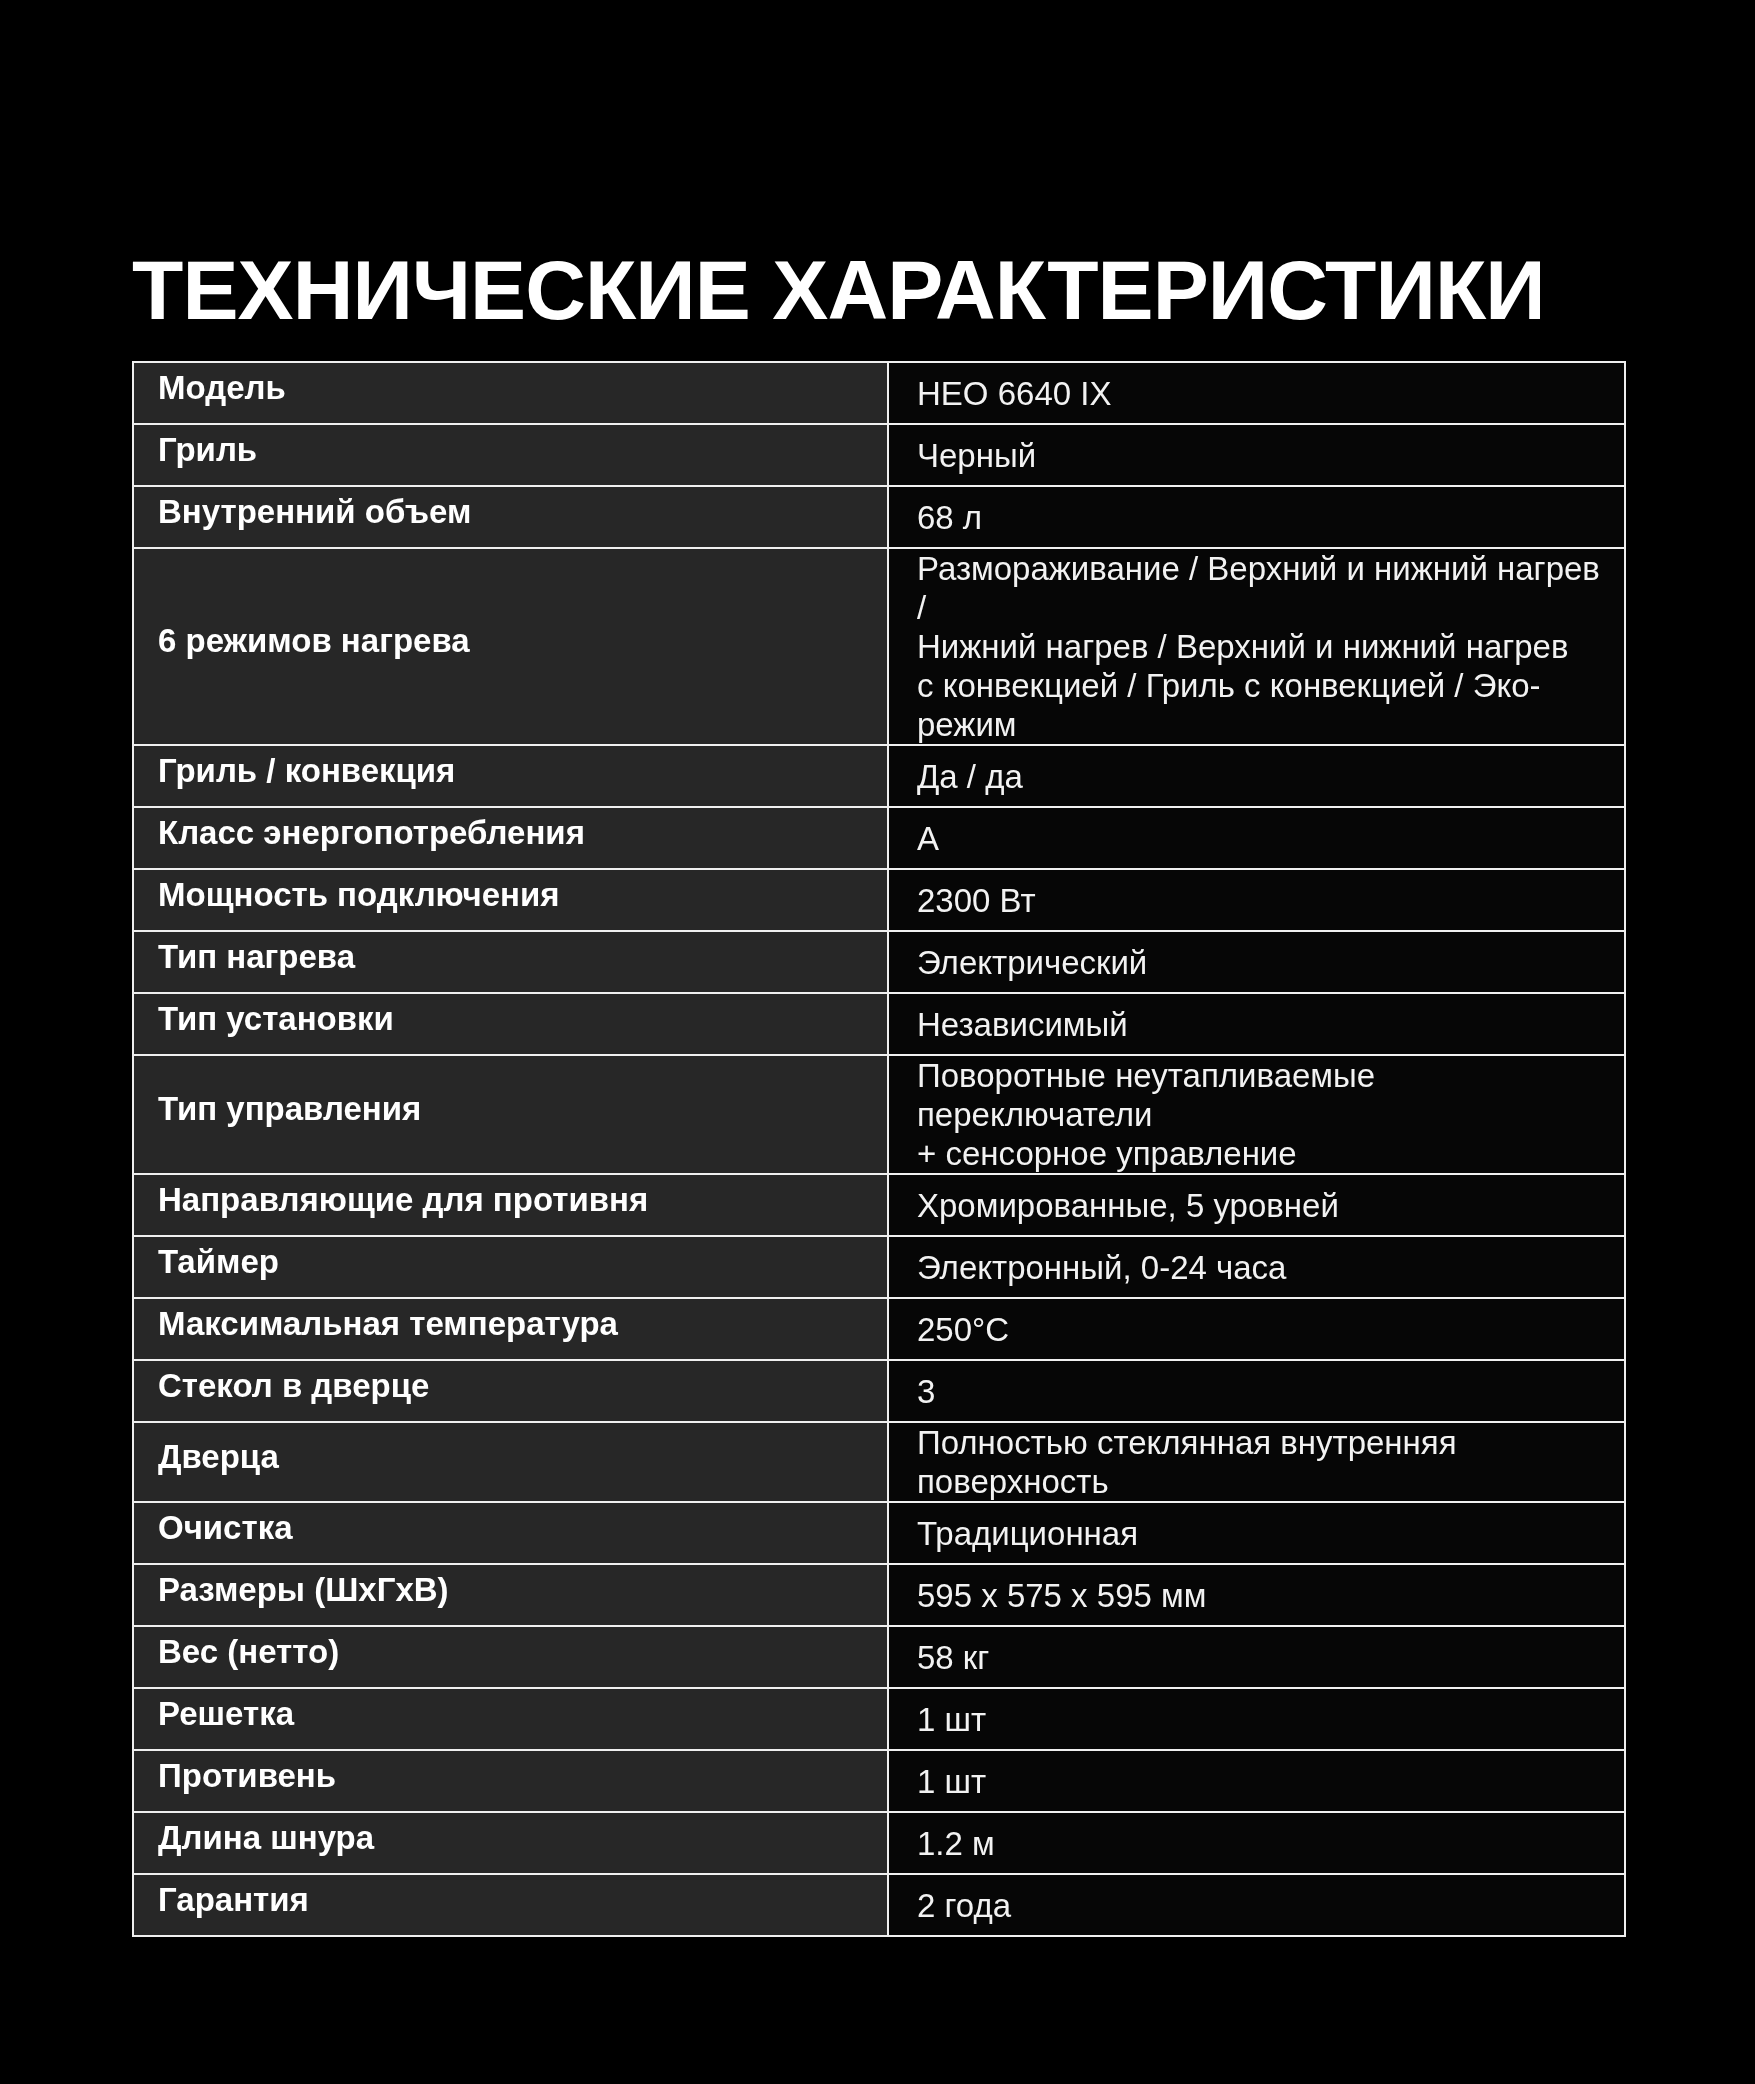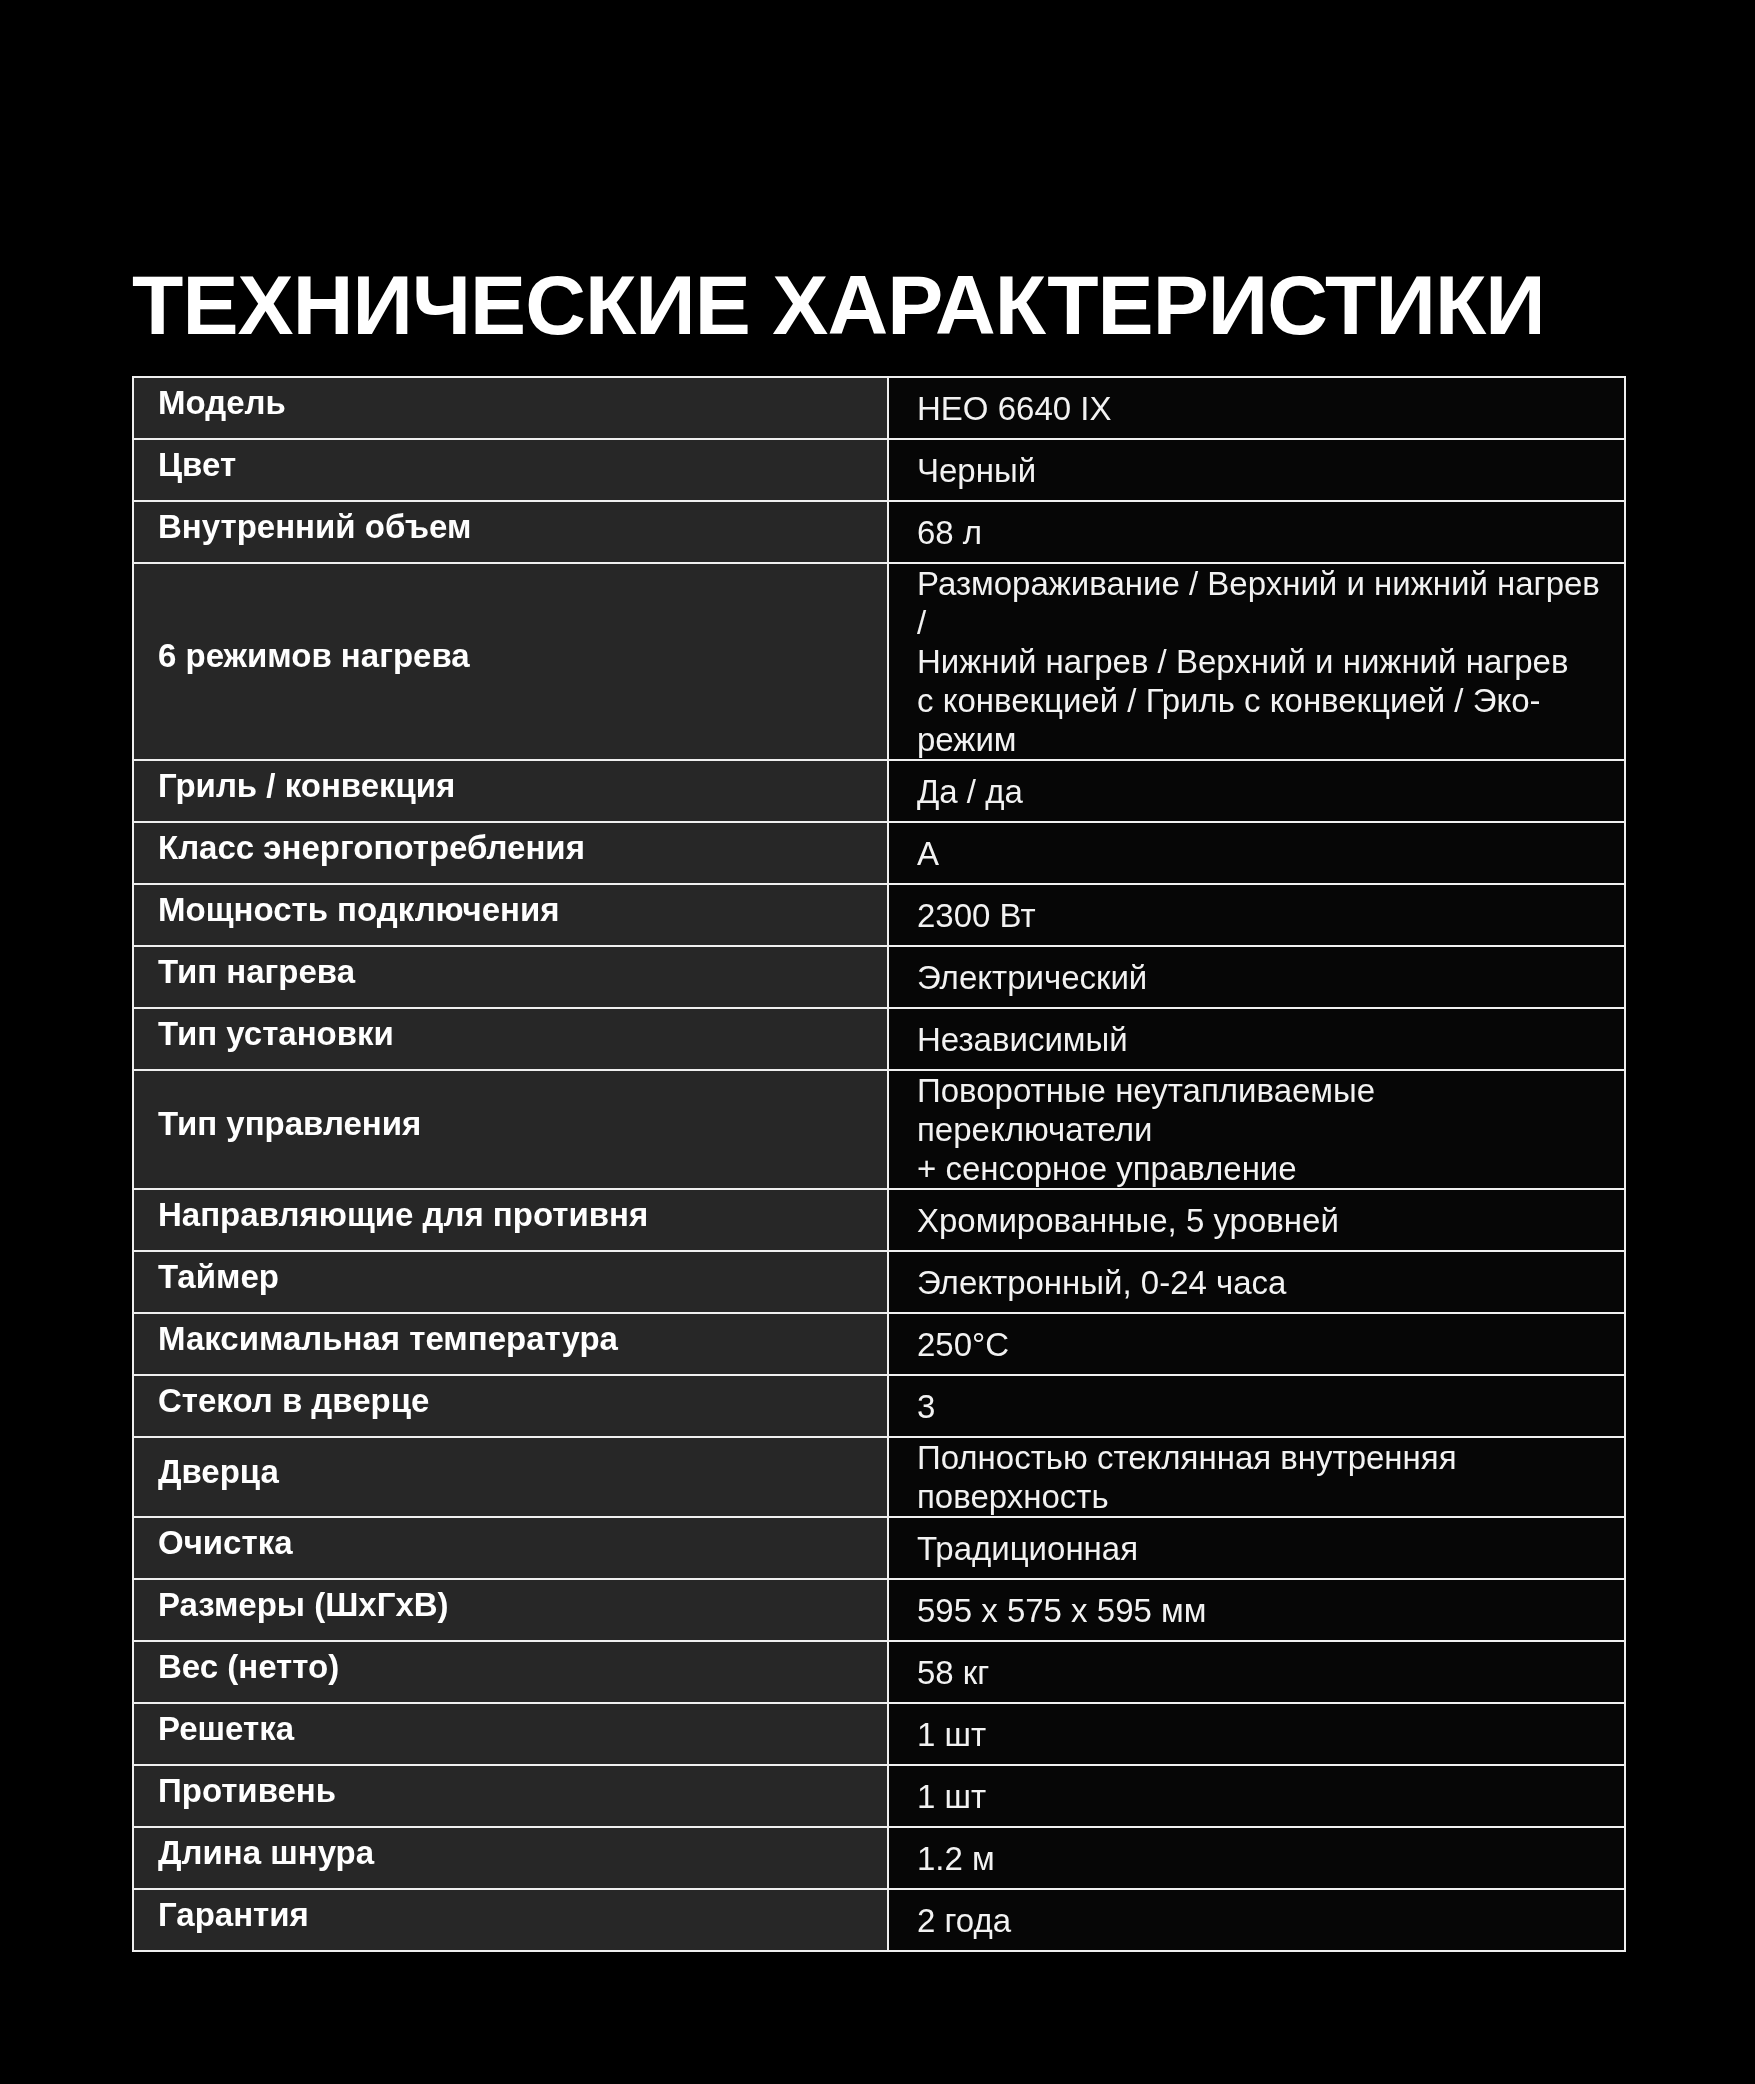--- a/index.html
+++ b/index.html
@@ -10,21 +10,21 @@
     width: 1756px;
     height: 2085px;
     background: #000000;
     font-family: "Liberation Sans", sans-serif;
     overflow: hidden;
     position: relative;
   }
   .content {
     position: absolute;
     left: 132px;
-    top: 263px;
+    top: 248px;
     width: 1314px;
   }
   .page-title {
     margin: 0 0 29px 0;
     color: #ffffff;
     font-size: 84px;
     line-height: 84px;
     font-weight: bold;
     letter-spacing: -0.9px;
     white-space: nowrap;
@@ -70,21 +70,21 @@
 <div class="content">
   <h1 class="page-title">ТЕХНИЧЕСКИЕ ХАРАКТЕРИСТИКИ</h1>
 
   <table class="spec-table">
     <tbody>
       <tr>
         <td class="label">Модель</td>
         <td class="value">HEO 6640 IX</td>
       </tr>
       <tr>
-        <td class="label">Цвет</td>
+        <td class="label">Гриль</td>
         <td class="value">Черный</td>
       </tr>
       <tr>
         <td class="label">Внутренний объем</td>
         <td class="value">68 л</td>
       </tr>
       <tr class="h3">
         <td class="label">6 режимов нагрева</td>
         <td class="value">Размораживание / Верхний и нижний нагрев /
 Нижний нагрев / Верхний и нижний нагрев

